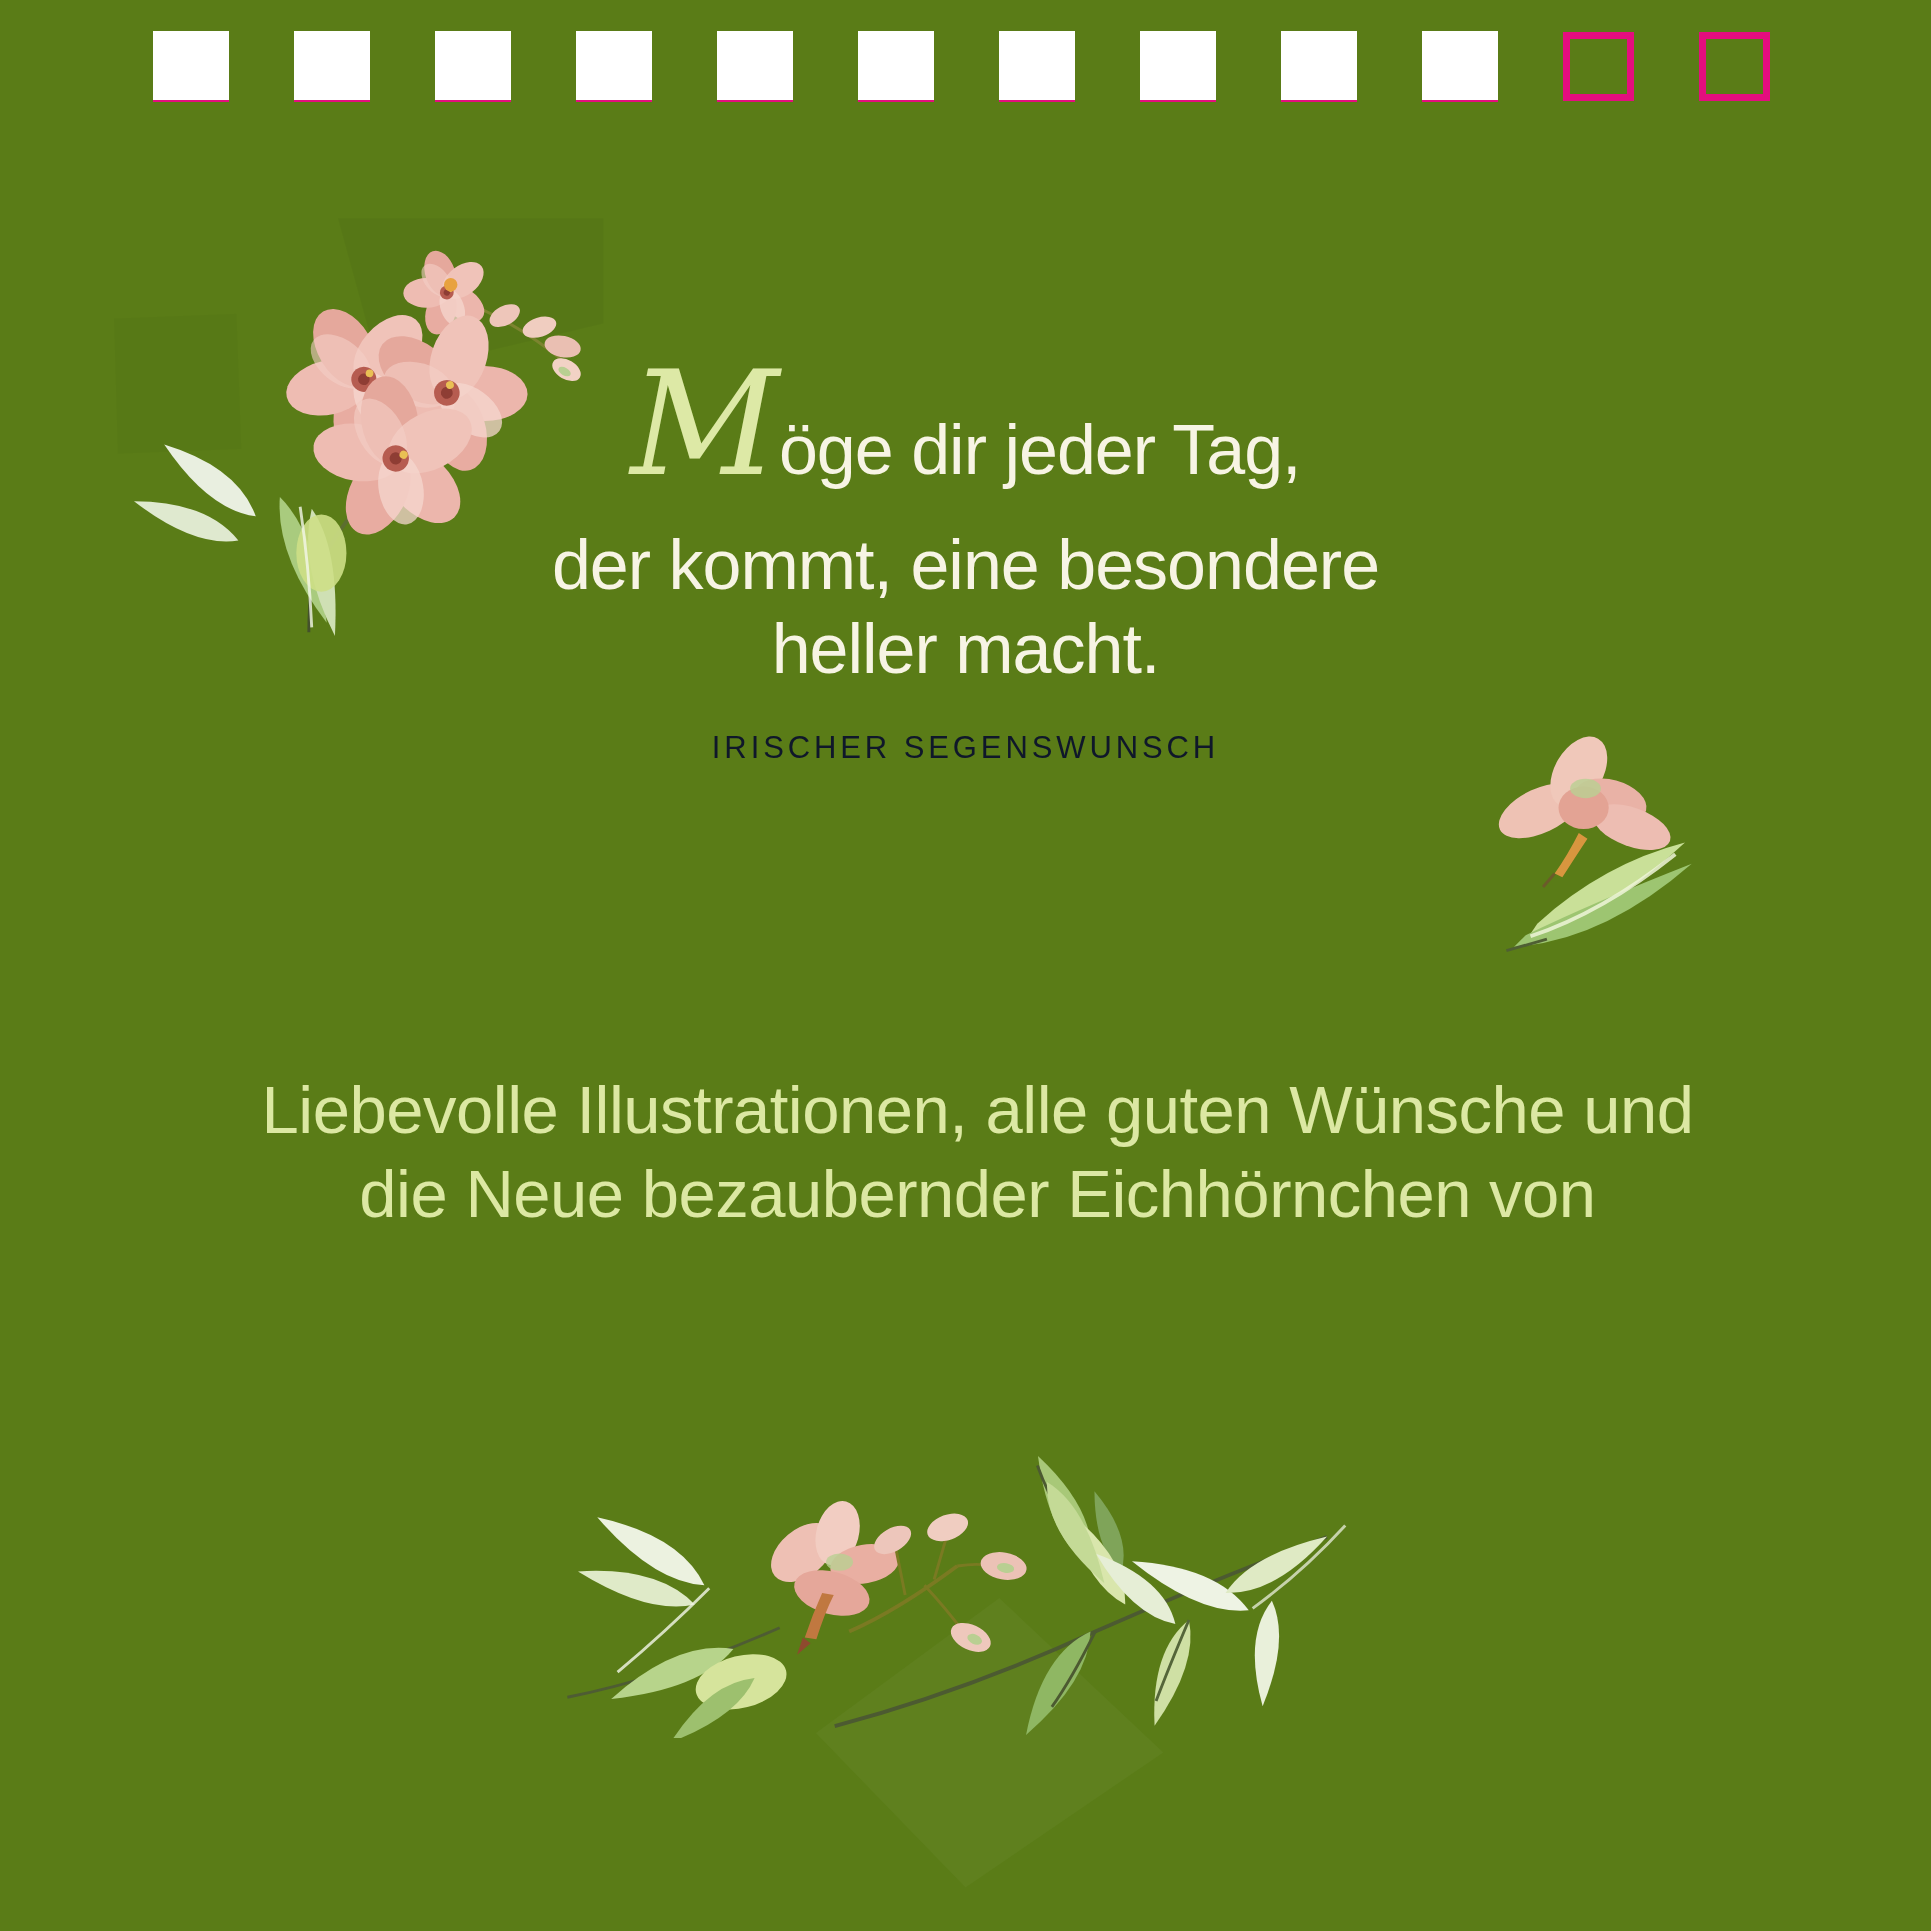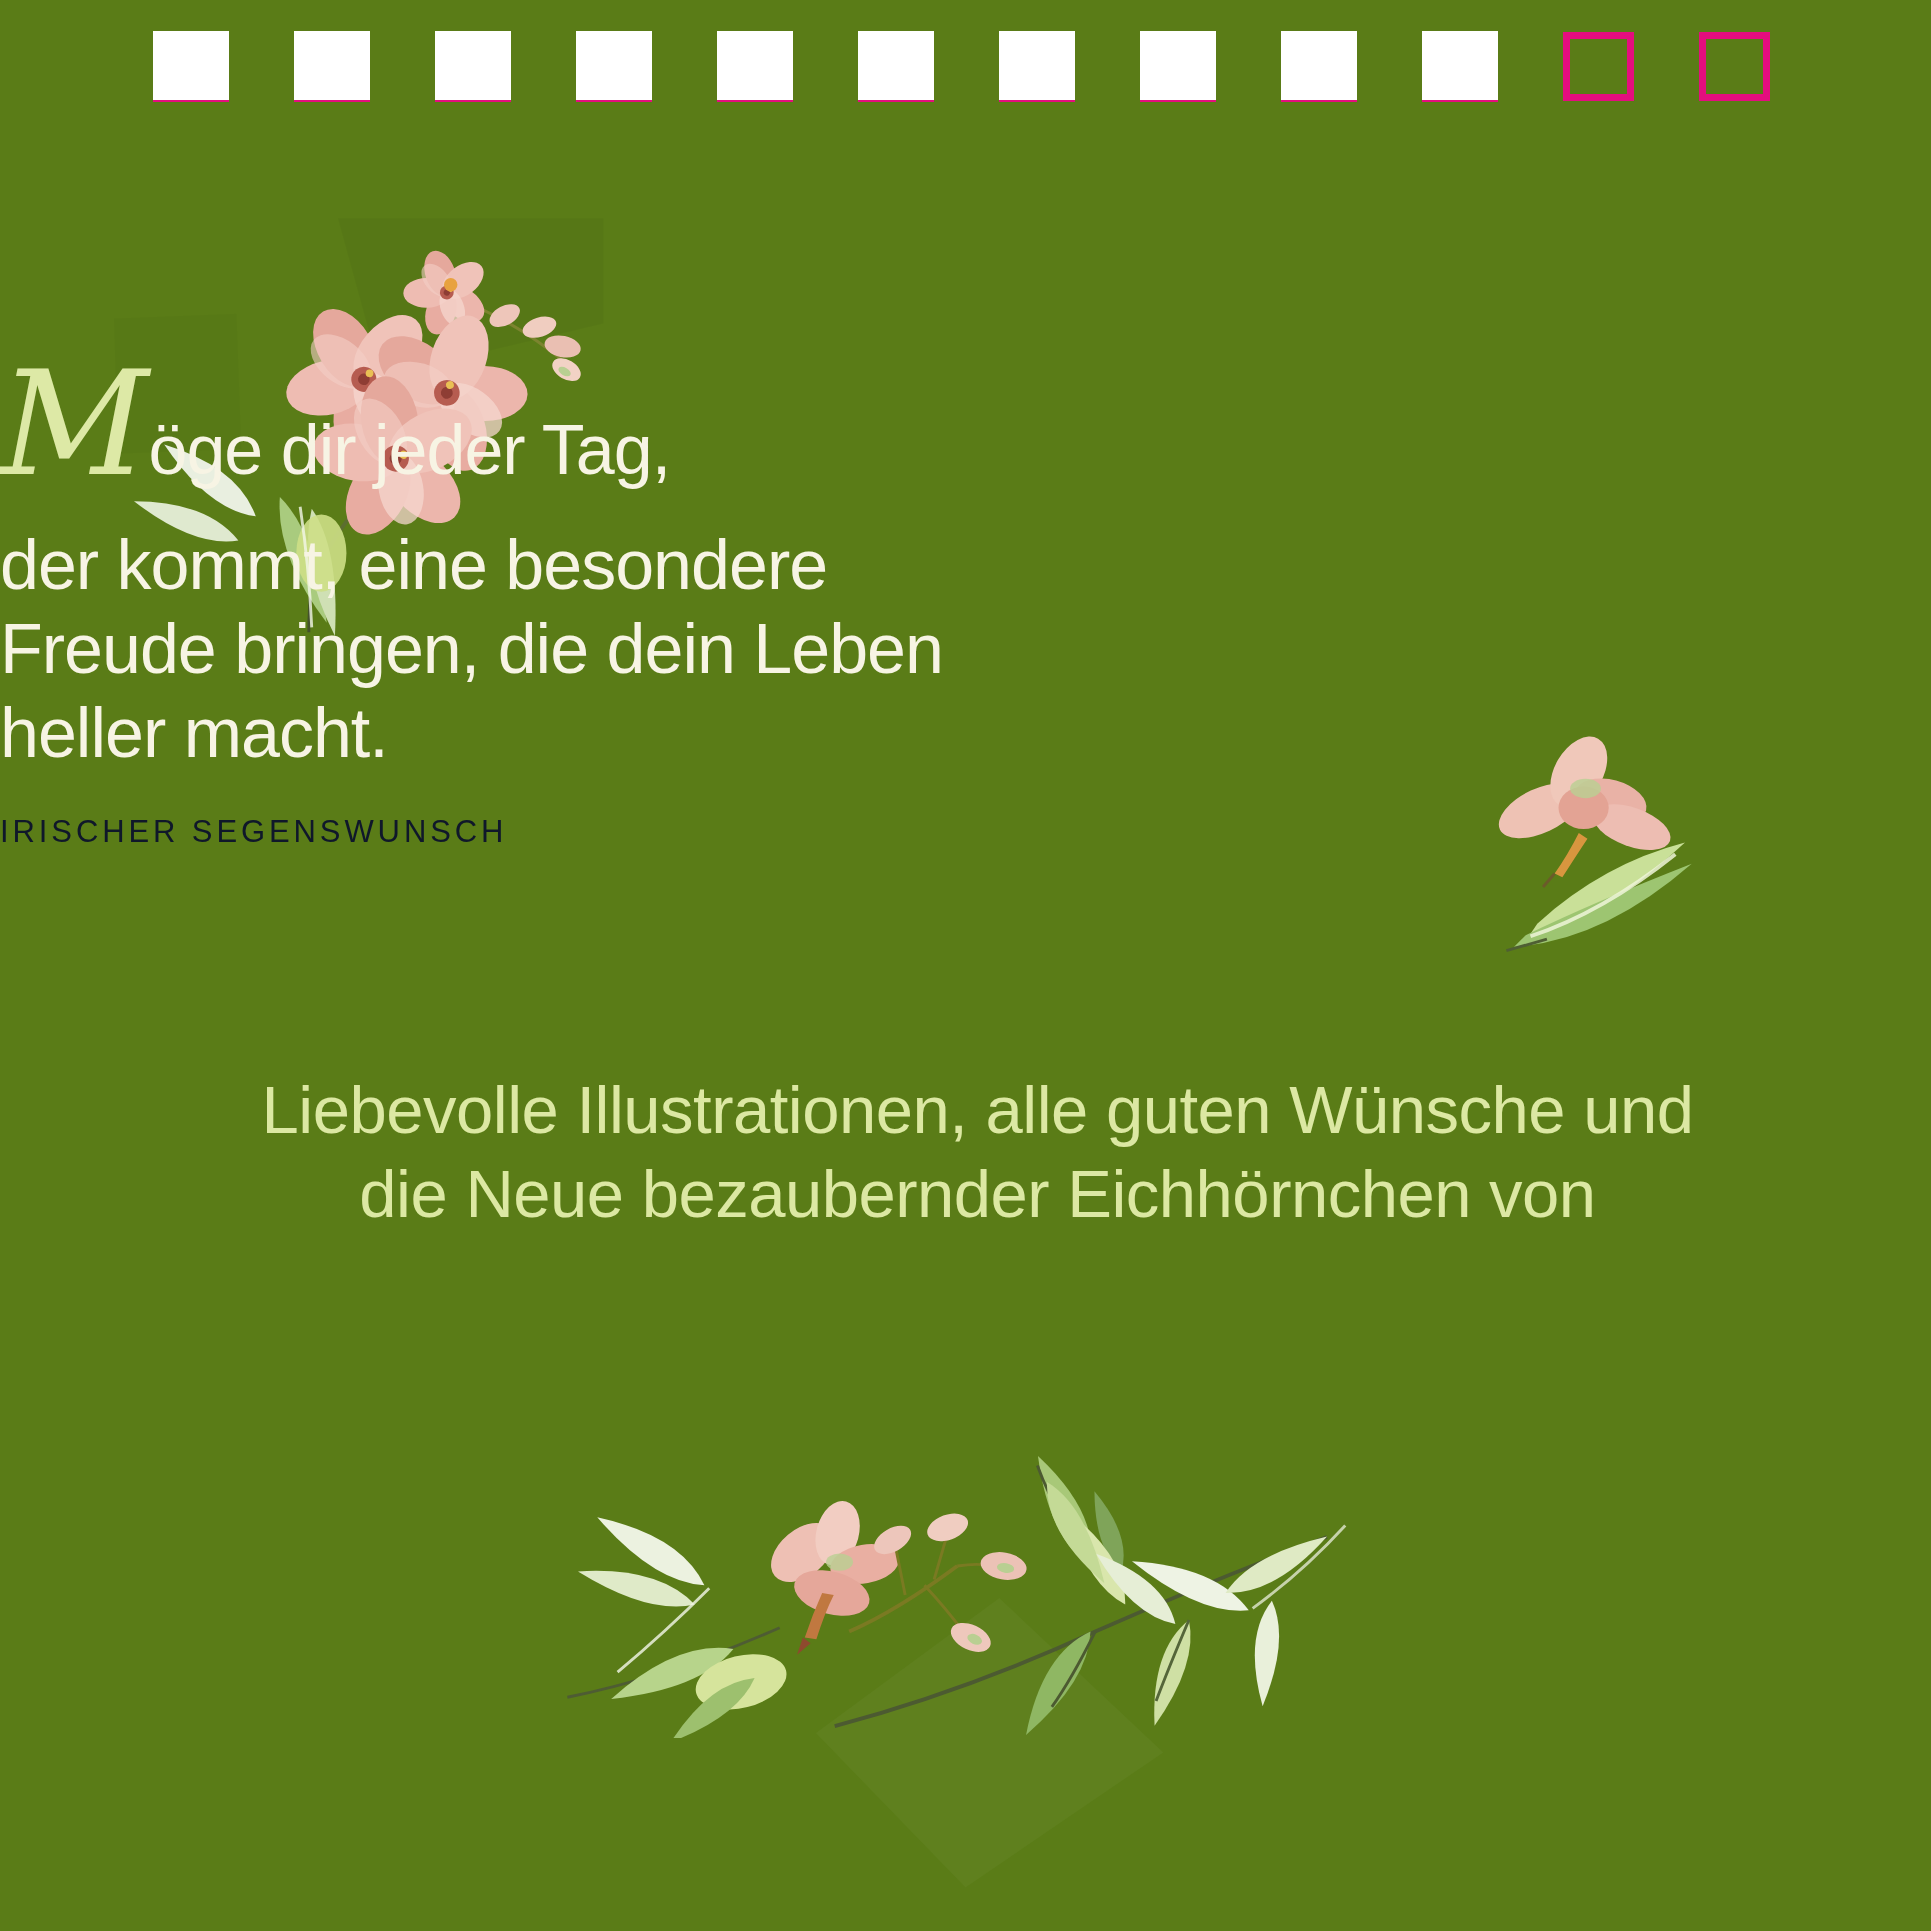--- a/index.html
+++ b/index.html
@@ -24,21 +24,21 @@
     width:57px;height:55px;
     background:transparent;
     border:7.7px solid #e40e7e;
     margin-top:1px;
   }
   
   .patch{position:absolute;pointer-events:none;}
   
   .quote{
     position:absolute;top:351px;left:0;width:1931px;
-    text-align:left;
+    text-align:center;
     color:#f7f4e4;
     font-size:70px;
     font-weight:300;
     letter-spacing:-1px;
   }
   .q-line1{line-height:145px;white-space:nowrap;}
   .q-initial{
     font-family:"DejaVu Serif", serif;
     font-style:italic;
     font-weight:400;
@@ -204,21 +204,20 @@
     <use href="#wleaf" transform="translate(515,35) rotate(70) scale(1.1,1.0)" fill="#c4da96"></use>
     <path d="M565,190 Q540,240 520,268" fill="none" stroke="#4c5a31" stroke-width="3"></path>
     <path d="M662,178 Q640,230 628,262" fill="none" stroke="#55663a" stroke-width="3"></path>
     <path d="M724,168 Q700,130 830,78" fill="none" stroke="#f2f6e8" stroke-width="0" opacity="0"></path>
     <path d="M728,166 Q780,128 824,80" fill="none" stroke="#f4f7ea" stroke-width="3" opacity="0.7"></path>
   </svg>
 
   <div class="quote">
     <div class="q-line1"><span class="q-initial">M</span><span>öge dir jeder Tag,</span></div>
     <div class="q-line">der kommt, eine besondere</div>
-    <div class="q-line">Freude bringen, die dein Leben</div>
     <div class="q-line">heller macht.</div>
     <div class="q-attribution">IRISCHER SEGENSWUNSCH</div>
   </div>
 
   <div class="description">
     <div class="d-line">Liebevolle Illustrationen, alle guten Wünsche und</div>
     <div class="d-line">die Neue bezaubernder Eichhörnchen von</div>
   </div>
 
 </div>

